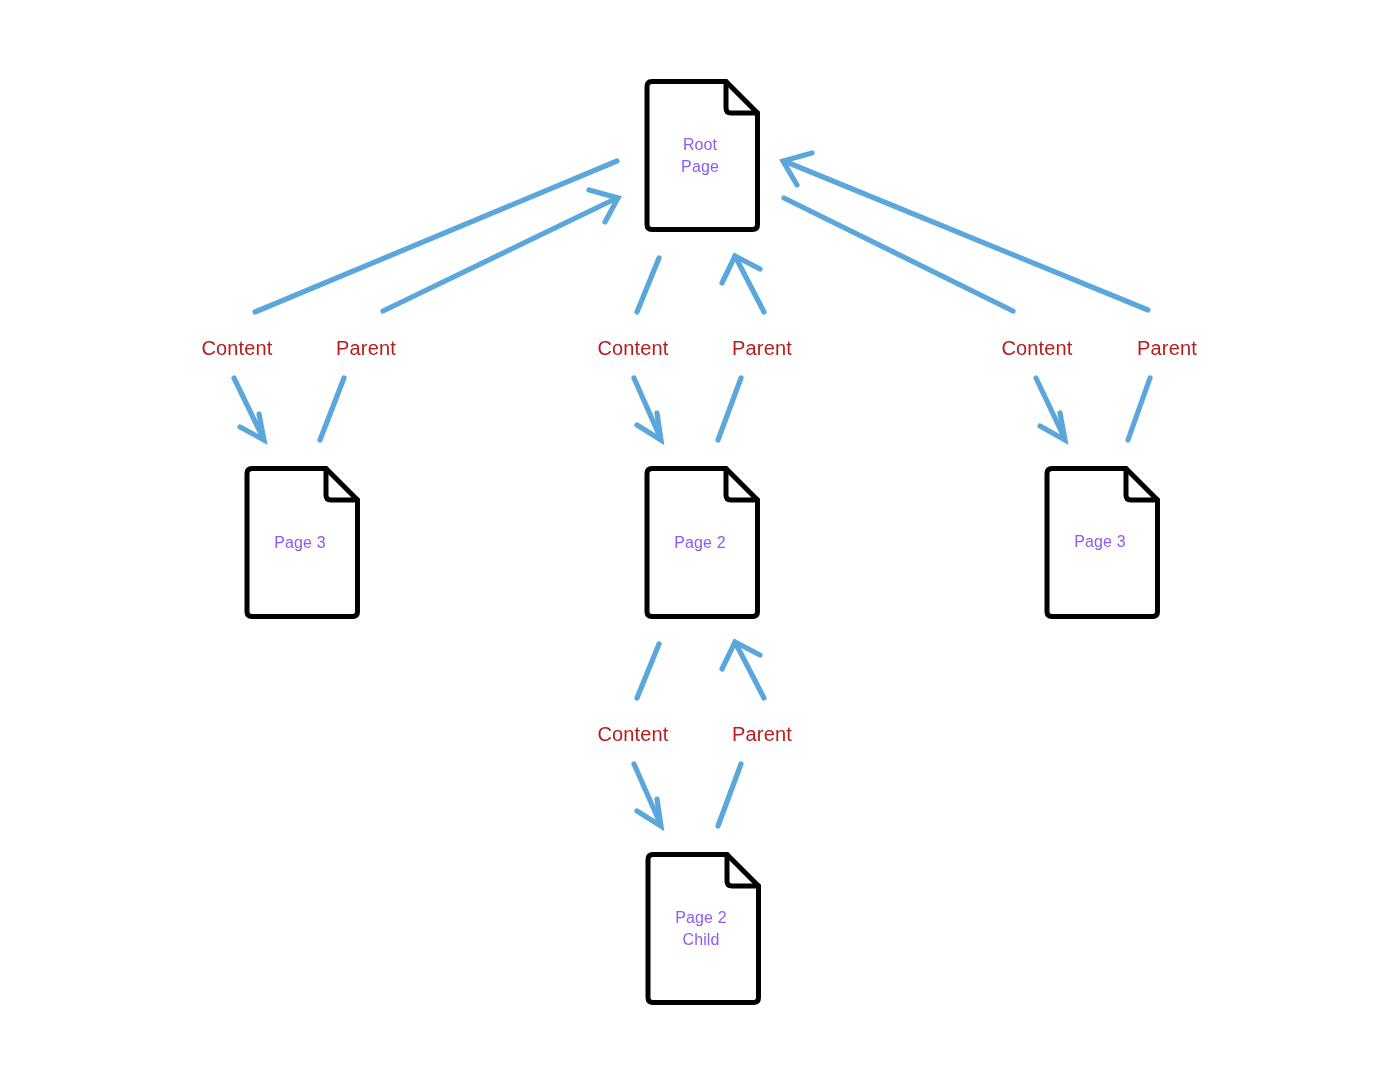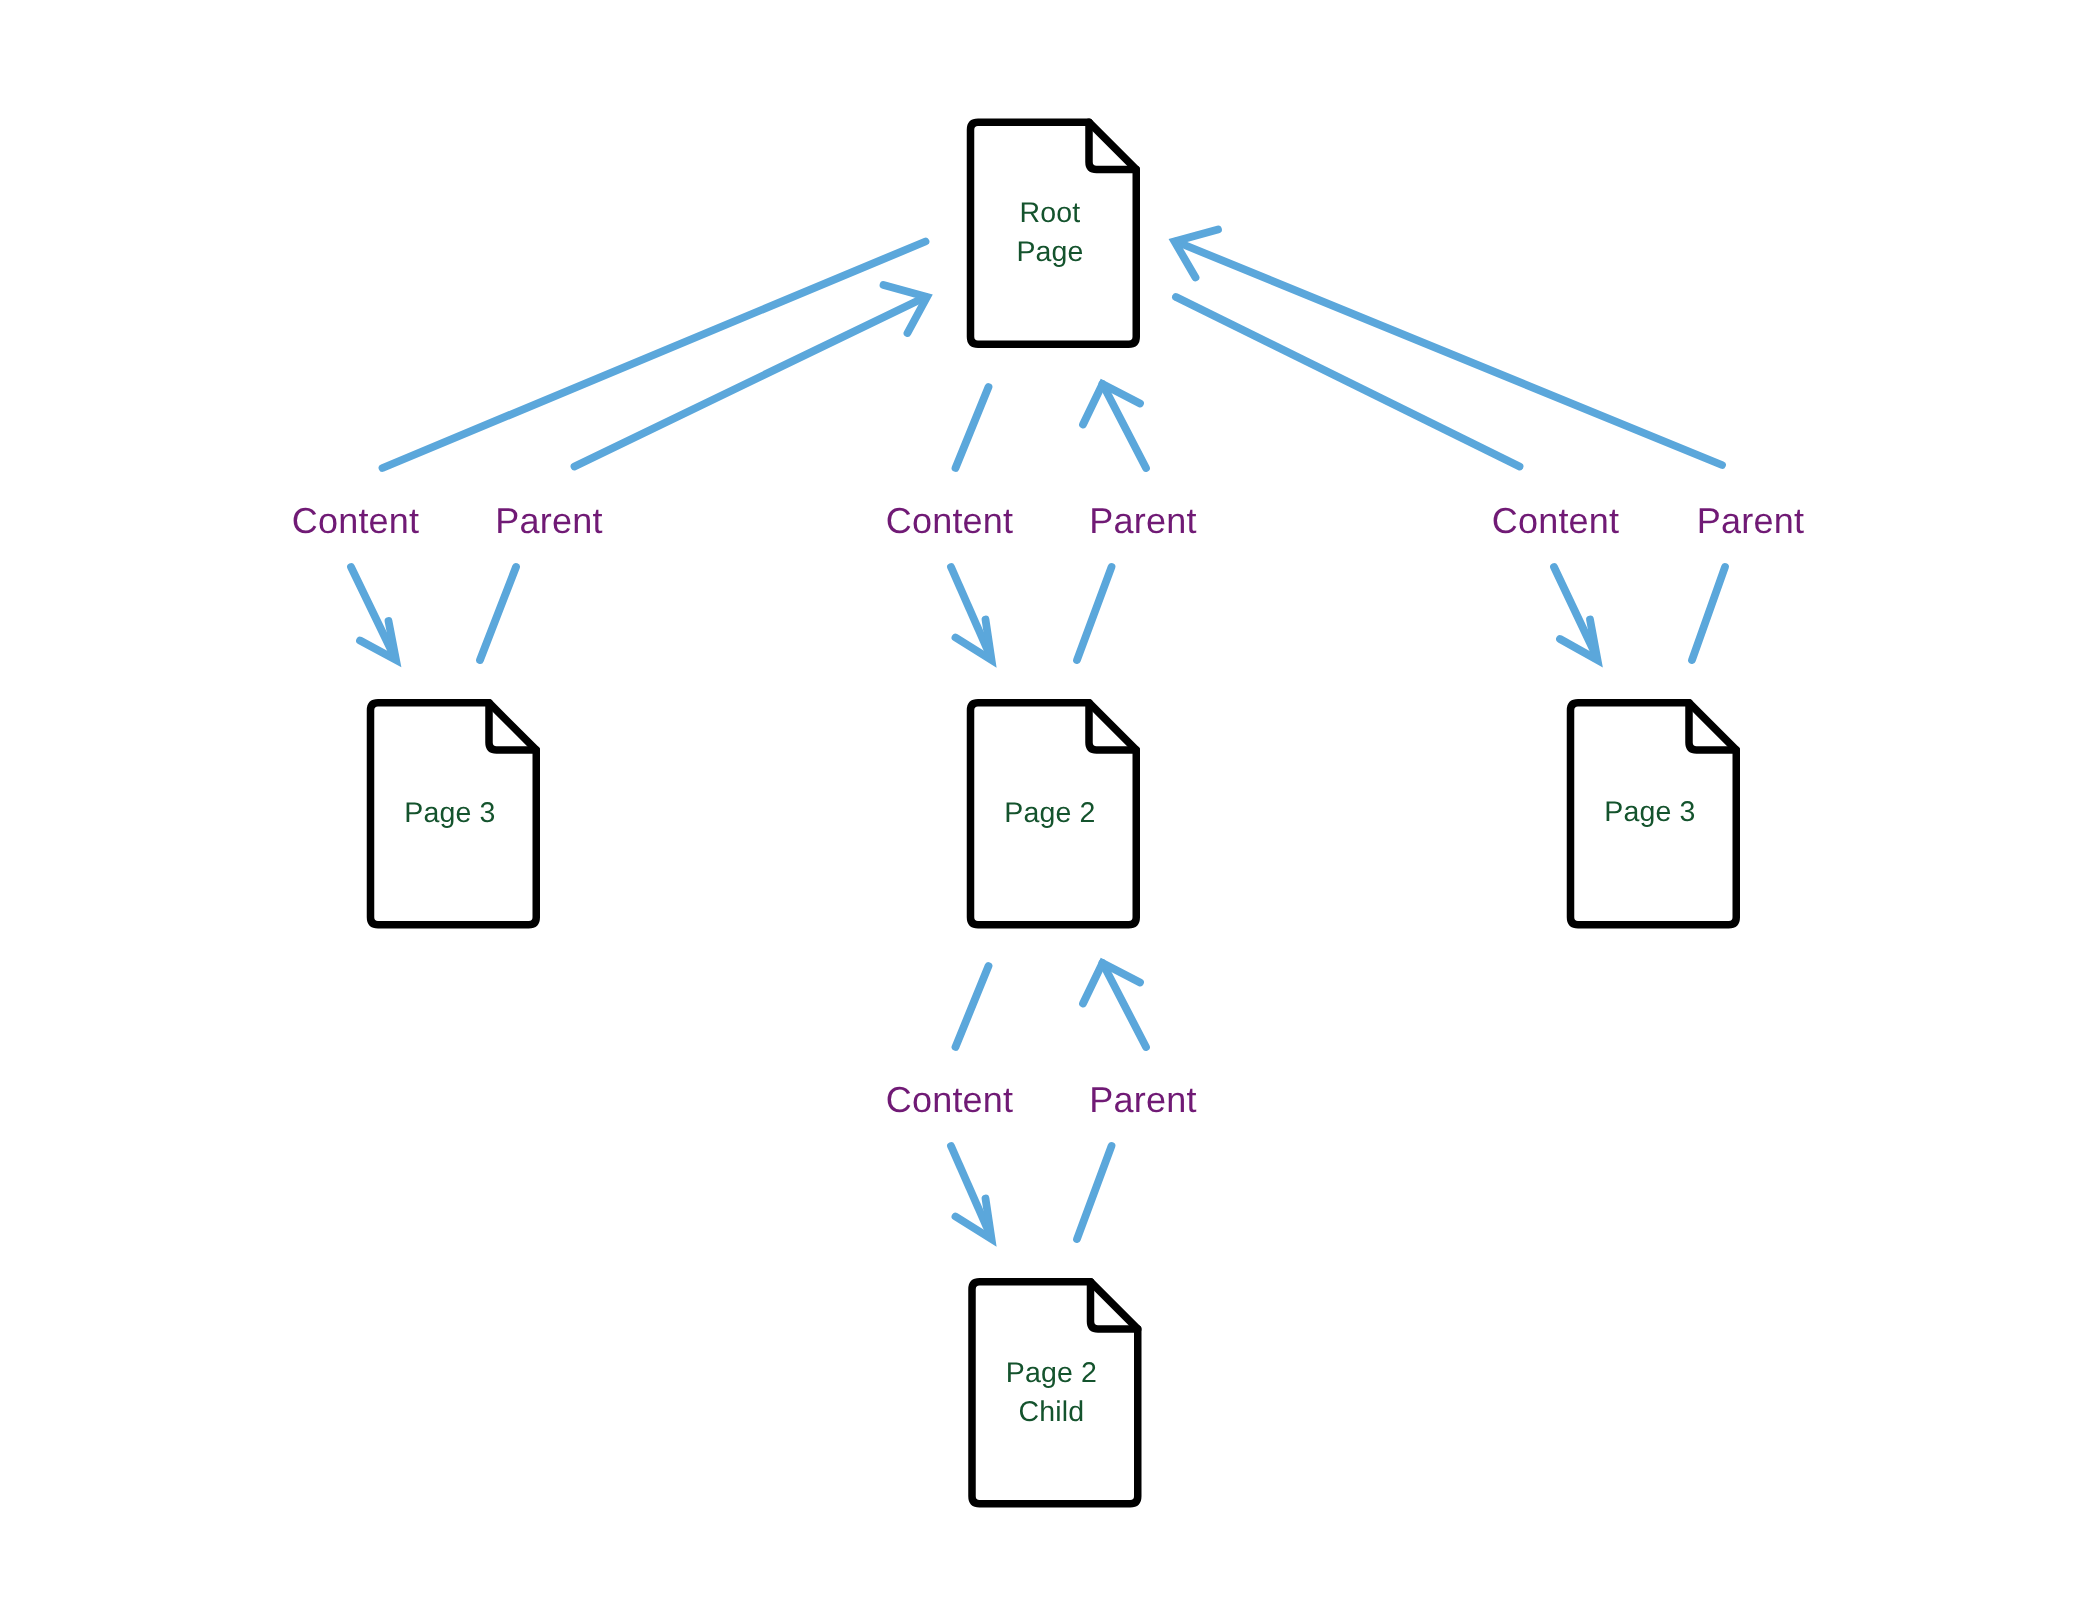--- a/index.html
+++ b/index.html
@@ -40,32 +40,32 @@
   .doc-label {
     position: absolute;
     left: 0;
     top: 0;
     width: 100%;
     height: 100%;
     display: flex;
     flex-direction: column;
     align-items: center;
     justify-content: center;
-    color: #14532d;
-    font-size: 19px;
+    color: #8b5cf6;
+    font-size: 16px;
     line-height: 1.32;
     letter-spacing: 0.1px;
     text-align: center;
     white-space: pre-line;
     pointer-events: none;
   }
   .edge-label {
     position: absolute;
-    color: #701a75;
-    font-size: 24px;
+    color: #b91c1c;
+    font-size: 20px;
     letter-spacing: 0.15px;
     white-space: nowrap;
     transform: translate(-50%, -50%);
   }
 </style>
 </head>
 <body>
 
 <div id="diagram-root">
 

